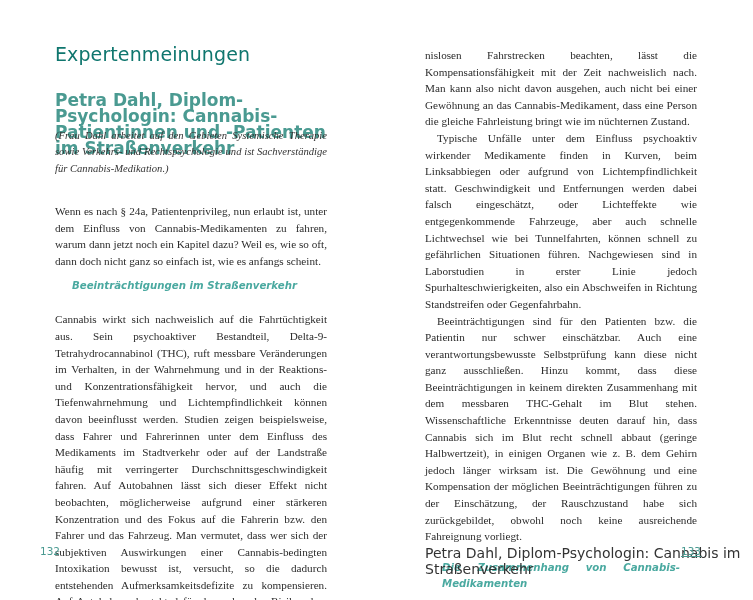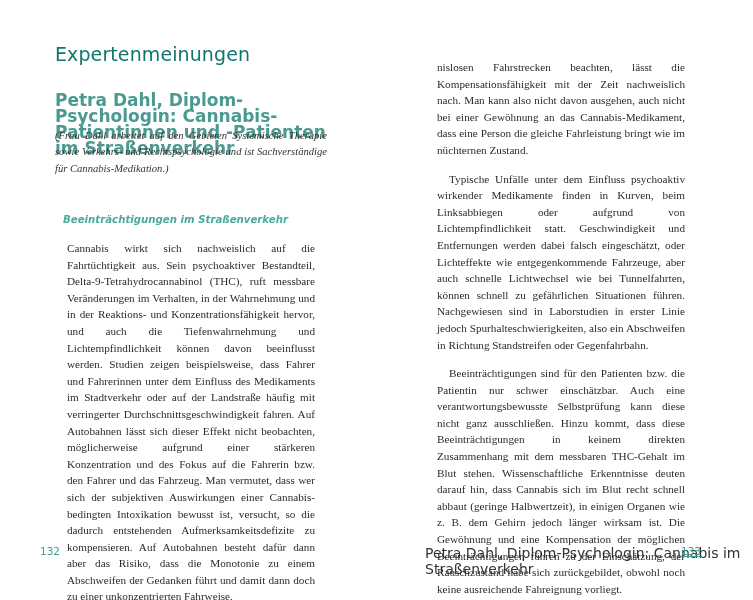--- a/index.html
+++ b/index.html
@@ -10,37 +10,38 @@
   #right { left:376px; width:377px; }
   .col { position:absolute; width:272px; font-size:11.2px; line-height:16.6px; text-align:justify; hyphens:none; }
   #left .col { left:55px; }
   #right .col { left:49px; }
   .chapter-title { position:absolute; left:55px; top:43px; font-family:"DejaVu Sans", sans-serif; font-size:19px;
                    color:#0f766e; letter-spacing:0.1px; font-weight:normal; margin:0; }
   .article-title { position:absolute; left:55px; top:92px; width:290px; font-family:"DejaVu Sans", sans-serif;
                    font-size:17px; line-height:16px; color:#4a9a91; font-weight:bold; margin:0; }
   .intro { position:absolute; left:55px; top:128px; width:272px; font-style:italic; font-size:10.6px; line-height:16.4px;
            text-align:justify; color:#333; margin:0; }
-  p { margin:12px; }
+  p { margin:0; }
   .indent { text-indent:12px; }
   .subhead { font-family:"DejaVu Sans", sans-serif; font-style:italic; font-weight:bold; font-size:10.2px;
-             color:#4aa9a0; line-height:16px; margin:8px; }
+             color:#4aa9a0; line-height:16px; margin:17px; }
   .pagenum { position:absolute; top:545px; font-family:"DejaVu Sans", sans-serif; font-size:10.5px; color:#4a9a91; }
   #left .pagenum { left:40px; }
   #right .pagenum { left:305px;text-decoration:underline; }
   .running-head { position:absolute; top:545px; left:49px; font-family:"DejaVu Sans", sans-serif; font-size:14px; color:#333; }
 </style>
 </head>
 <body>
 
 <div id="left" class="page">
   <h1 class="chapter-title">Expertenmeinungen</h1>
   <h2 class="article-title">Petra Dahl, Diplom-Psychologin: Cannabis-Patientinnen und -Patienten im Straßenverkehr</h2>
   <p class="intro">(Frau Dahl arbeitet auf den Gebieten Systemische Therapie sowie Verkehrs- und Rechtspsychologie und ist Sachverständige für Cannabis-Medikation.)</p>
   <div class="col" style="top:203px;">
+    <p>Wenn es nach § 24a, Patientenprivileg, nun erlaubt ist, unter dem Einfluss von Cannabis-Medikamenten zu fahren, warum dann jetzt noch ein Kapitel dazu? Weil es, wie so oft, dann doch nicht ganz so einfach ist, wie es anfangs scheint.</p>
     <p class="subhead" style="margin-top:9px;">Beeinträchtigungen im Straßenverkehr</p>
     <p>Cannabis wirkt sich nachweislich auf die Fahrtüchtigkeit aus. Sein psychoaktiver Bestandteil, Delta-9-Tetrahydrocannabinol (THC), ruft messbare Veränderungen im Verhalten, in der Wahrnehmung und in der Reaktions- und Konzentrationsfähigkeit hervor, und auch die Tiefenwahrnehmung und Lichtempfindlichkeit können davon beeinflusst werden. Studien zeigen beispielsweise, dass Fahrer und Fahrerinnen unter dem Einfluss des Medikaments im Stadtverkehr oder auf der Landstraße häufig mit verringerter Durchschnittsgeschwindigkeit fahren. Auf Autobahnen lässt sich dieser Effekt nicht beobachten, möglicherweise aufgrund einer stärkeren Konzentration und des Fokus auf die Fahrerin bzw. den Fahrer und das Fahrzeug. Man vermutet, dass wer sich der subjektiven Auswirkungen einer Cannabis-bedingten Intoxikation bewusst ist, versucht, so die dadurch entstehenden Aufmerksamkeitsdefizite zu kompensieren. Auf Autobahnen besteht dafür dann aber das Risiko, dass die Monotonie zu einem Abschweifen der Gedanken führt und damit dann doch zu einer unkonzentrierten Fahrweise.</p>
 
   </div>
   <div class="pagenum">132</div>
 </div>
 
 <div id="right" class="page">
   <div class="col" style="top:47px;">
     <p>nislosen Fahrstrecken beachten, lässt die Kompensationsfähigkeit mit der Zeit nachweislich nach. Man kann also nicht davon ausgehen, auch nicht bei einer Gewöhnung an das Cannabis-Medikament, dass eine Person die gleiche Fahrleistung bringt wie im nüchternen Zustand.</p>

